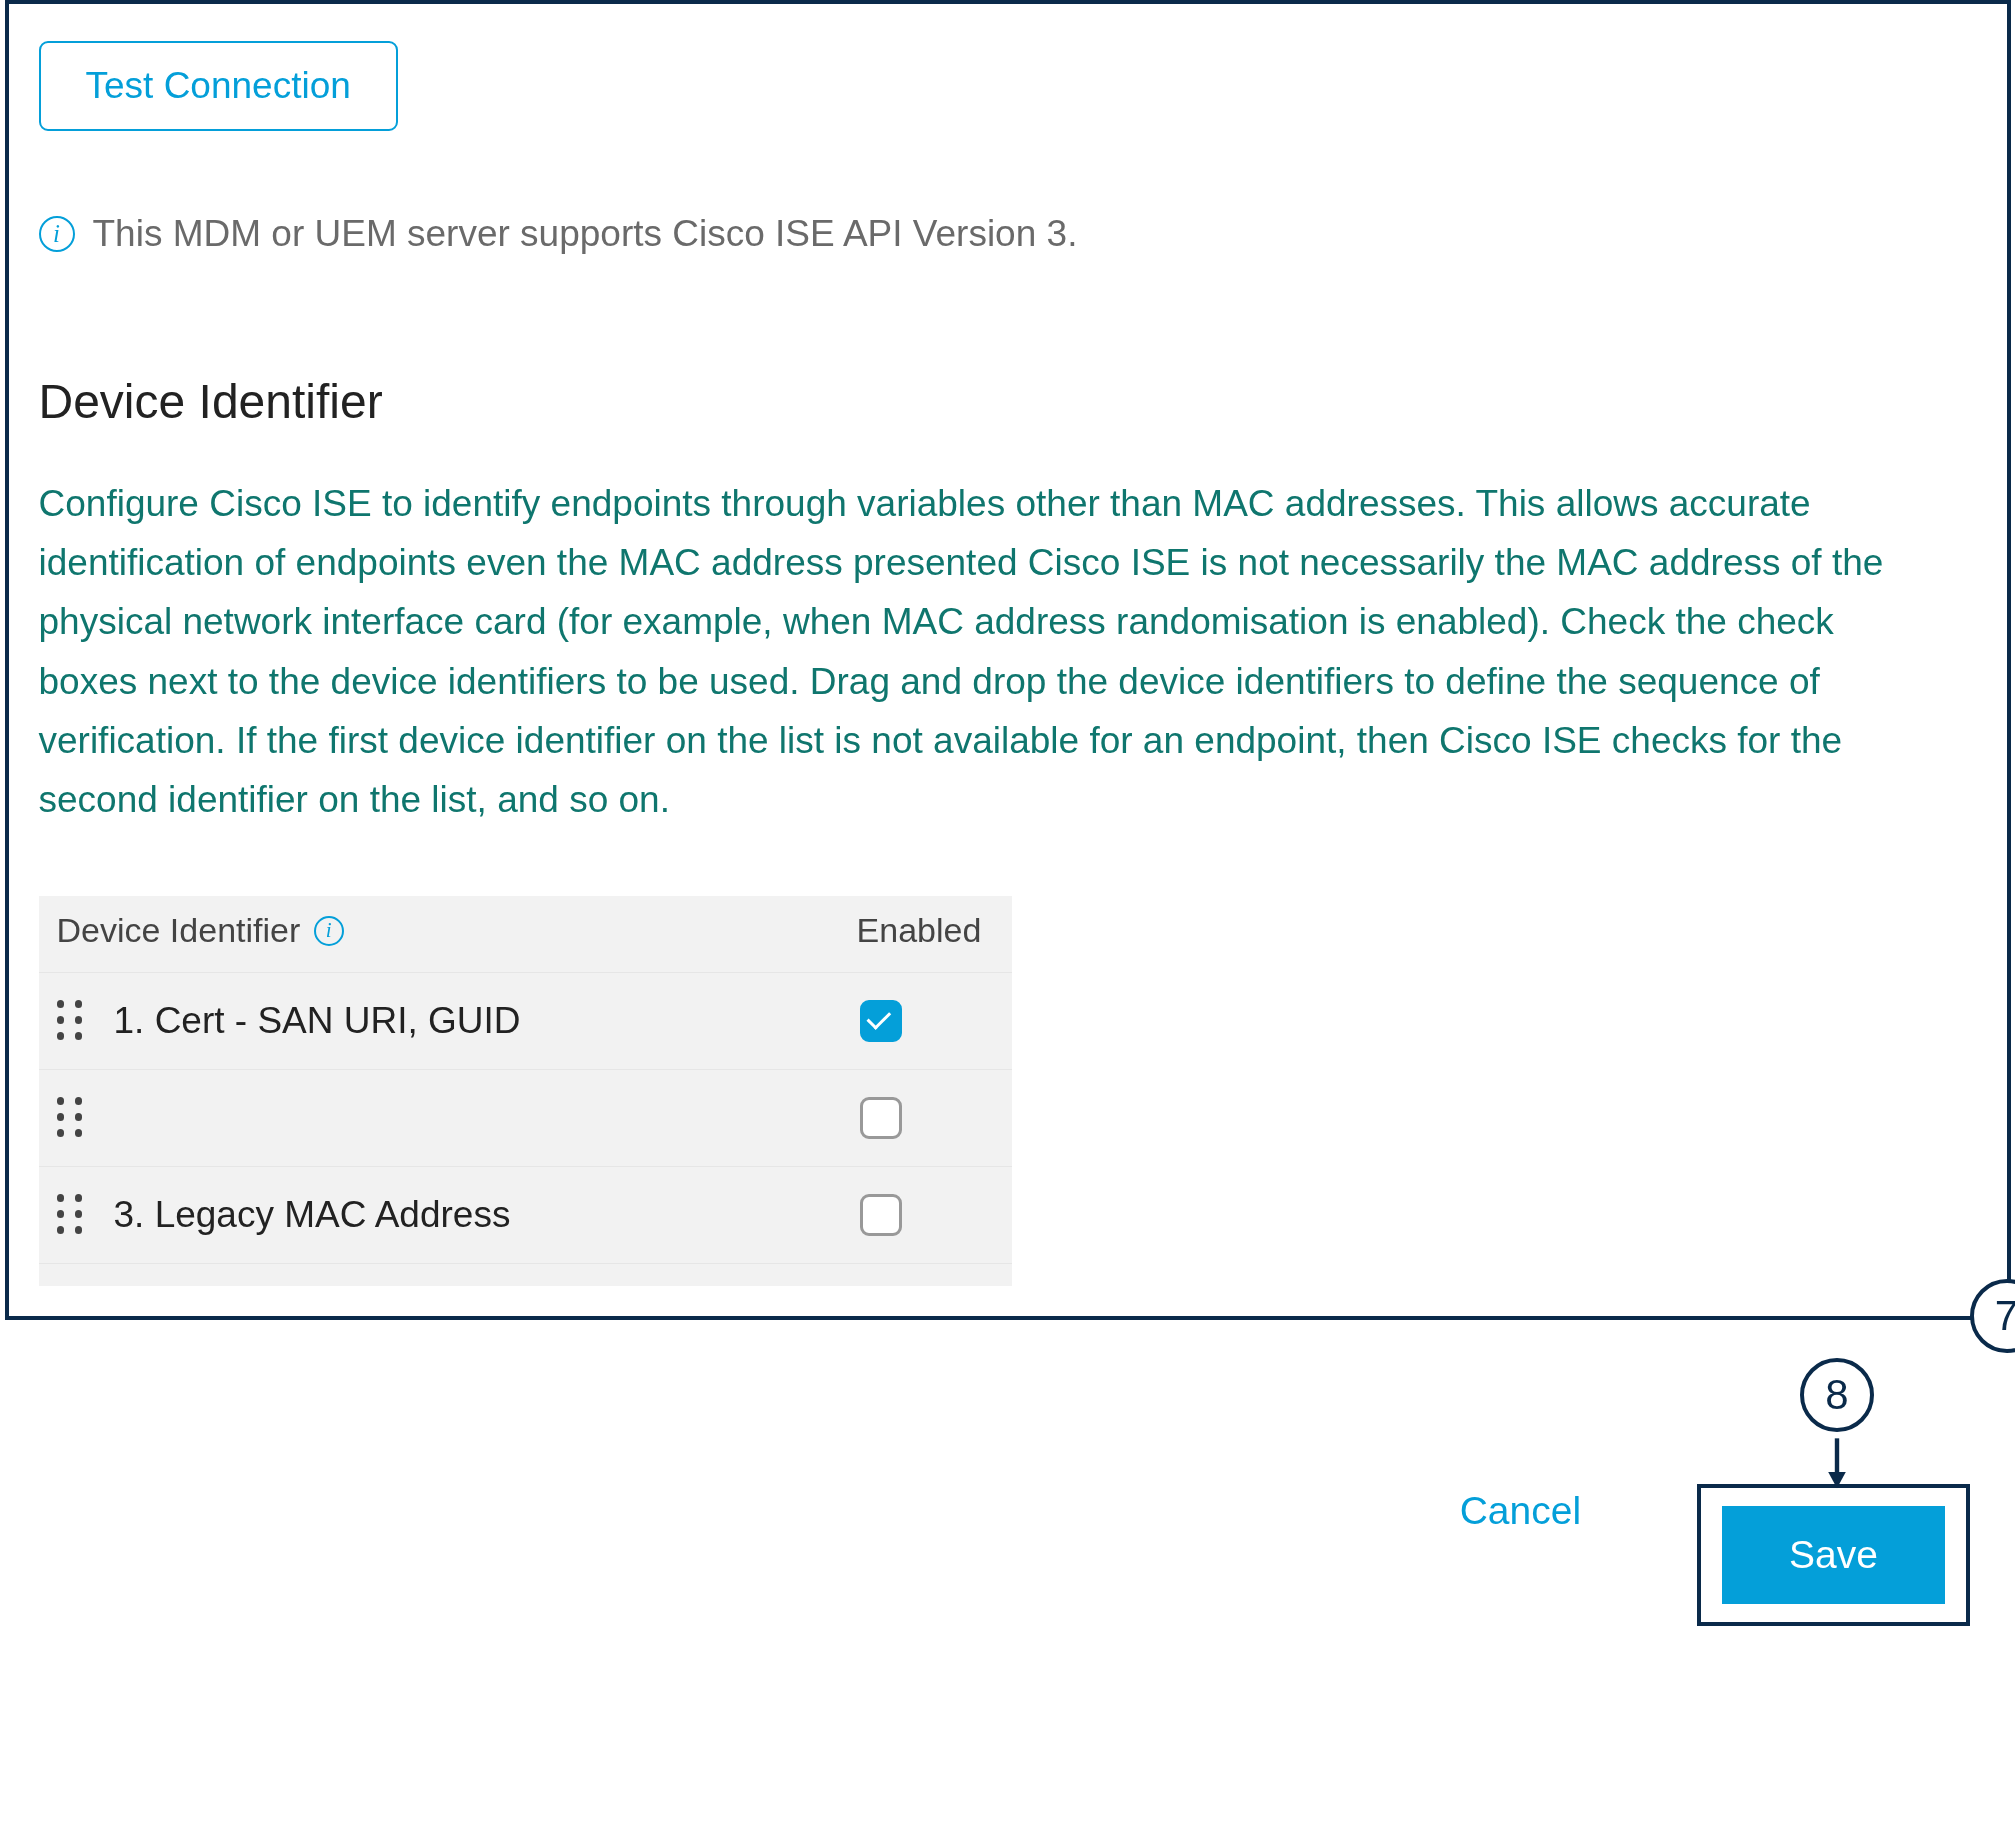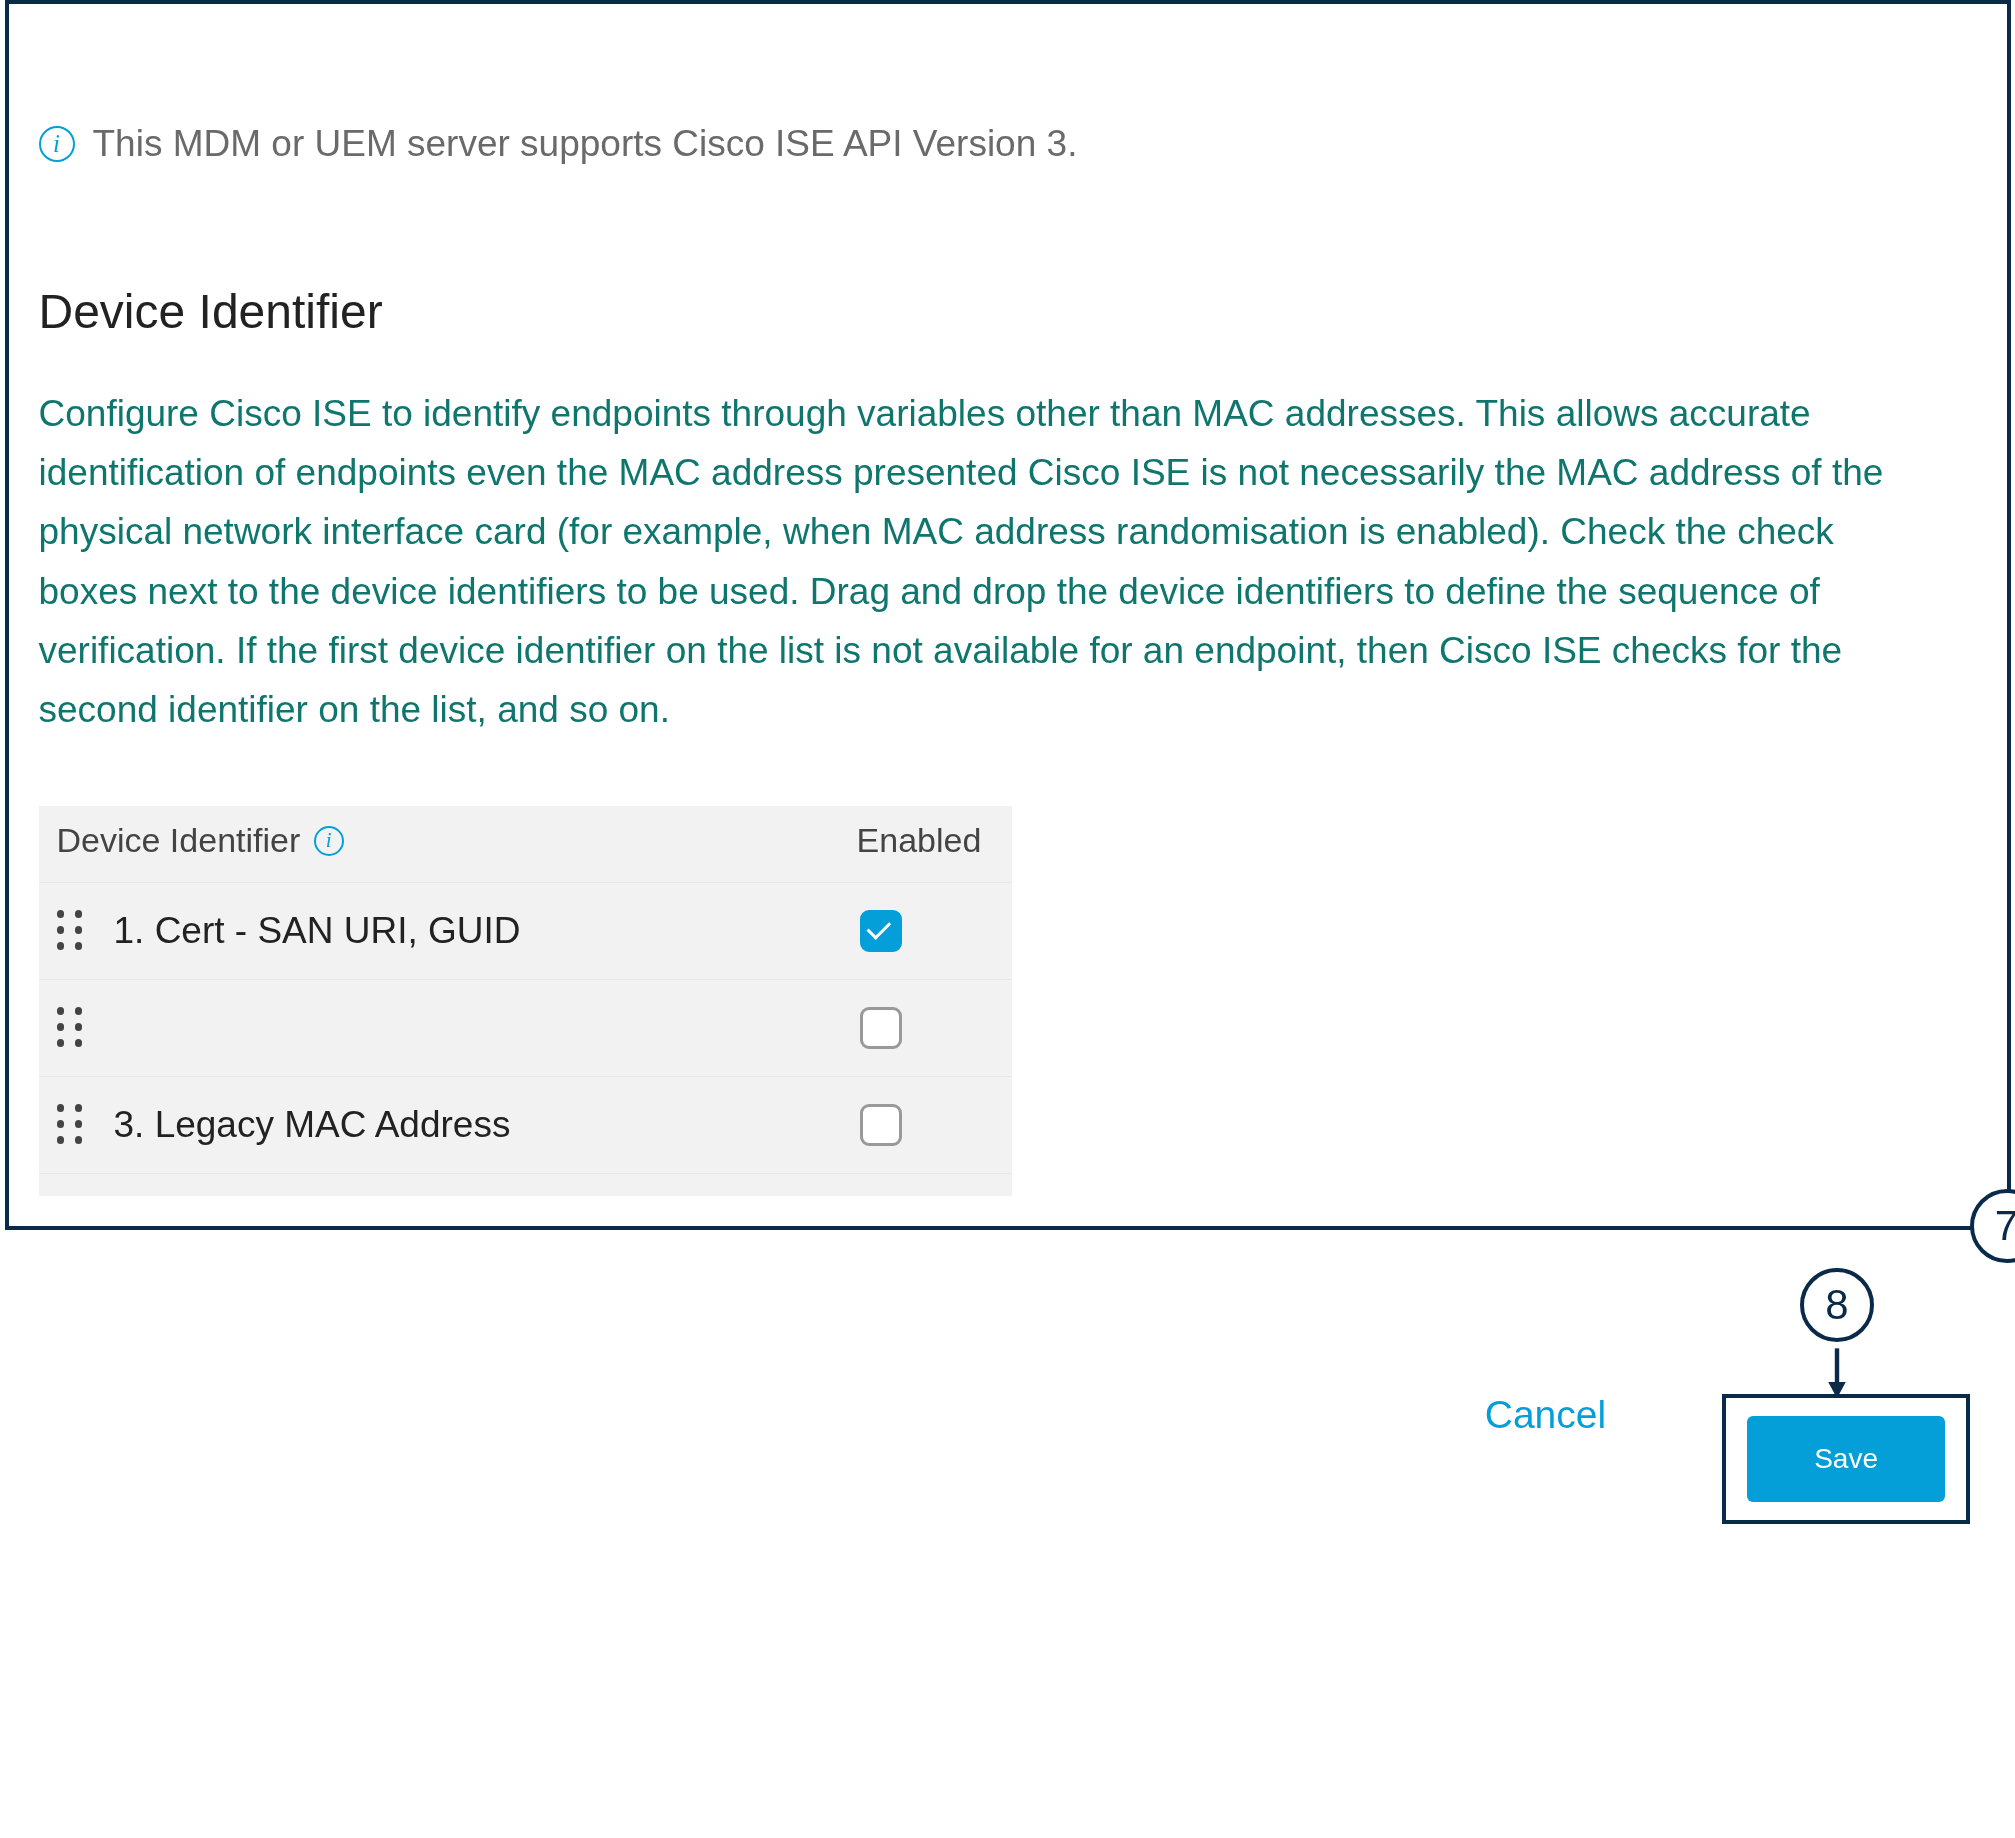--- a/index.html
+++ b/index.html
@@ -171,36 +171,37 @@
     }
     .save-box {
       border: 4.5px solid #0a2a4a;
       padding: 18px 21px;
       display: inline-block;
       margin-top: 89px;
     }
     .save-btn {
       background: #049fd9;
       color: #fff;
-      font-size: 28px;
+      font-size: 39px;
       padding: 27px 67px;
       border: none;
-      border-radius: 6px;
+      border-radius: 0;
       cursor: pointer;
       font-weight: 500;
     }
     .footer-flex {
       display:flex; align-items:center; gap:116px;
     }
   </style>
 </head>
 <body>
 
 <div class="outer-frame">
 
+  <button class="test-connection-btn">Test Connection</button>
 
   <div class="info-row">
     <span class="info-icon">i</span>
     <span>This MDM or UEM server supports Cisco ISE API Version 3.</span>
   </div>
 
   <h2 class="section-title">Device Identifier</h2>
 
   <p class="description">Configure Cisco ISE to identify endpoints through variables other than MAC addresses. This allows accurate identification of endpoints even the MAC address presented Cisco ISE is not necessarily the MAC address of the physical network interface card (for example, when MAC address randomisation is enabled). Check the check boxes next to the device identifiers to be used. Drag and drop the device identifiers to define the sequence of verification. If the first device identifier on the list is not available for an endpoint, then Cisco ISE checks for the second identifier on the list, and so on.</p>
 

